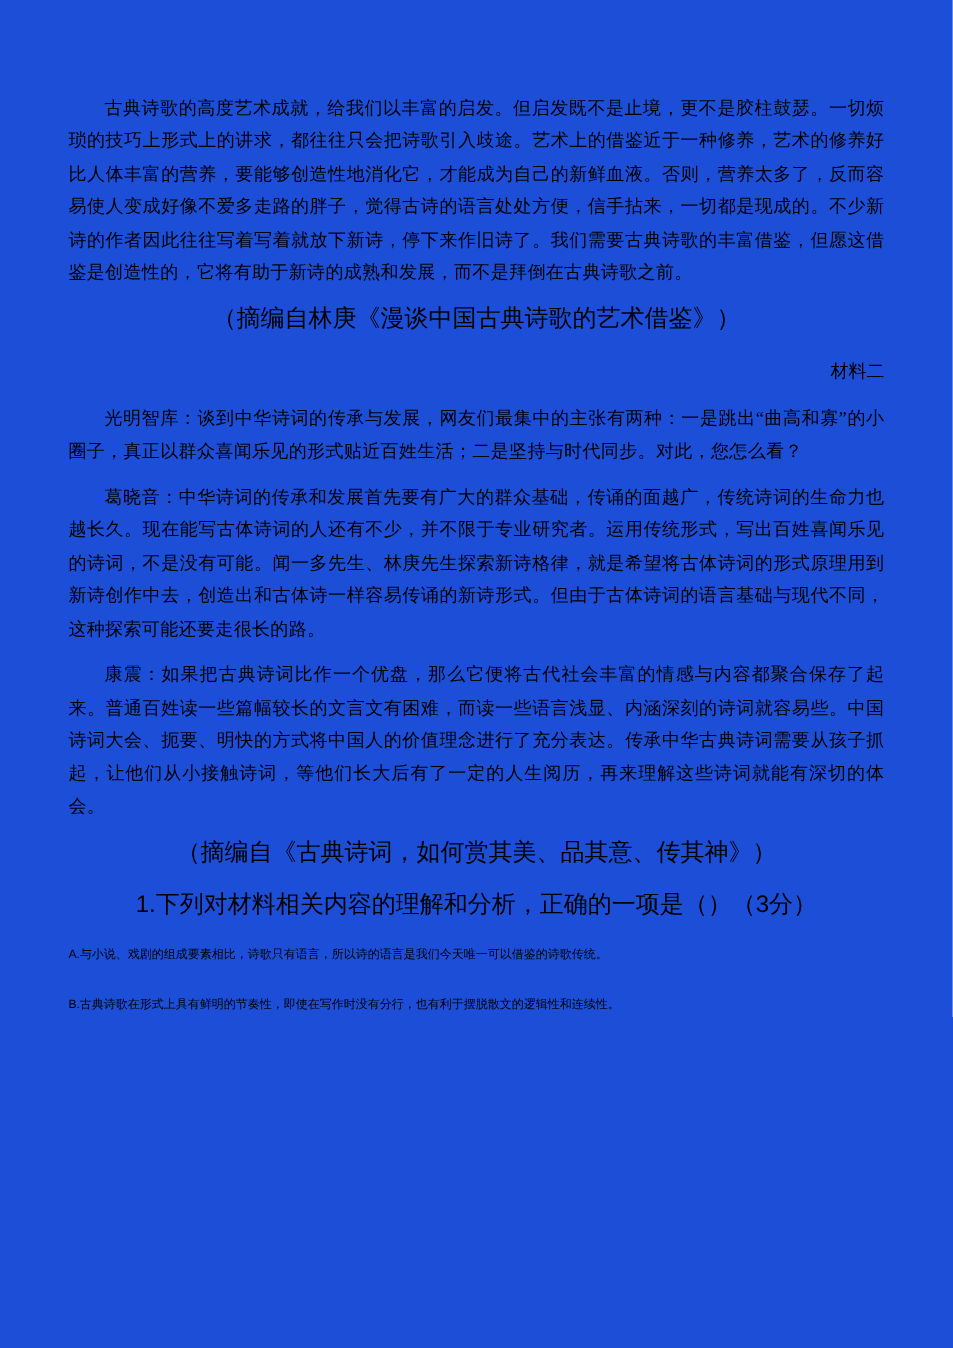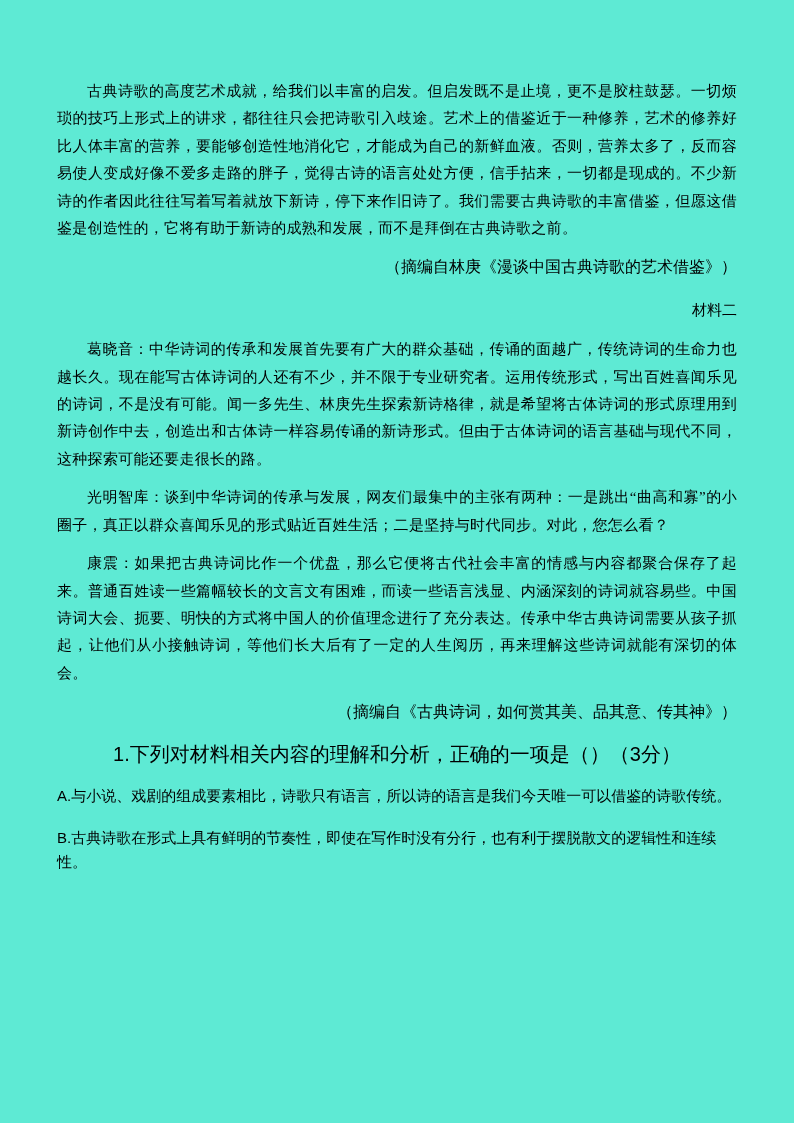--- a/index.html
+++ b/index.html
@@ -1,83 +1,83 @@
 <!DOCTYPE html>
 <html lang="zh"><head>
 <meta charset="utf-8">
 <style>
   html, body { margin: 0; padding: 0; background: #ffffff; }
   .page {
     position: relative;
     width: 794px;
     height: 1123px;
     margin: 0 auto;
-    background: #5eead4;
+    background: #1d4ed8;
     color: #000000;
     box-sizing: border-box;
     padding: 78px 57px 0 57px;
     overflow: hidden;
   }
   
   .passage {
     font-family: "Liberation Serif", serif;
     font-size: 15px;
     line-height: 27.4px;
     text-align: justify;
     letter-spacing: 0.3px;
     margin: 0 0 11px 0;
   }
   .indent { text-indent: 2em; }
   .attribution {
     font-family: "Liberation Serif", serif;
-    font-size: 16px;
+    font-size: 20px;
     line-height: 27.4px;
-    text-align: right;
+    text-align: center;
     margin: 4px 0 16px 0;
   }
   .m2-heading {
     font-family: "Liberation Serif", serif;
     font-size: 15px;
     line-height: 27.4px;
     text-indent: 2em;
     margin: 2px 0 12px 0;
     text-align: right;
   }
   
   .question-stem {
     font-family: Liberation Sans, sans-serif;
     font-size: 20px;
     line-height: 24px;
     margin: 10px 0 0 0;
     text-align: center;
   }
   .question-option {
     font-family: "Liberation Sans", sans-serif;
-    font-size: 15px;
+    font-size: 10px;
     line-height: 24px;
     margin: 18px 0 0 0;
     text-align: left;
   }
 </style>
 </head>
 <body>
 
 <div class="page">
 
   <section>
     <p class="passage indent">古典诗歌的高度艺术成就，给我们以丰富的启发。但启发既不是止境，更不是胶柱鼓瑟。一切烦琐的技巧上形式上的讲求，都往往只会把诗歌引入歧途。艺术上的借鉴近于一种修养，艺术的修养好比人体丰富的营养，要能够创造性地消化它，才能成为自己的新鲜血液。否则，营养太多了，反而容易使人变成好像不爱多走路的胖子，觉得古诗的语言处处方便，信手拈来，一切都是现成的。不少新诗的作者因此往往写着写着就放下新诗，停下来作旧诗了。我们需要古典诗歌的丰富借鉴，但愿这借鉴是创造性的，它将有助于新诗的成熟和发展，而不是拜倒在古典诗歌之前。</p>
     <p class="attribution">（摘编自林庚《漫谈中国古典诗歌的艺术借鉴》）</p>
   </section>
 
   <section>
     <p class="m2-heading">材料二</p>
 
+    <p class="passage indent"><span>光明智库：</span><span>谈到中华诗词的传承与发展，网友们最集中的主张有两种：一是跳出“曲高和寡”的小圈子，真正以群众喜闻乐见的形式贴近百姓生活；二是坚持与时代同步。对此，您怎么看？</span></p>
+
     <p class="passage indent"><span>葛晓音：</span><span>中华诗词的传承和发展首先要有广大的群众基础，传诵的面越广，传统诗词的生命力也越长久。现在能写古体诗词的人还有不少，并不限于专业研究者。运用传统形式，写出百姓喜闻乐见的诗词，不是没有可能。闻一多先生、林庚先生探索新诗格律，就是希望将古体诗词的形式原理用到新诗创作中去，创造出和古体诗一样容易传诵的新诗形式。但由于古体诗词的语言基础与现代不同，这种探索可能还要走很长的路。</span></p>
-
-    <p class="passage indent"><span>光明智库：</span><span>谈到中华诗词的传承与发展，网友们最集中的主张有两种：一是跳出“曲高和寡”的小圈子，真正以群众喜闻乐见的形式贴近百姓生活；二是坚持与时代同步。对此，您怎么看？</span></p>
 
 
     <p class="passage indent"><span>康震：</span><span>如果把古典诗词比作一个优盘，那么它便将古代社会丰富的情感与内容都聚合保存了起来。普通百姓读一些篇幅较长的文言文有困难，而读一些语言浅显、内涵深刻的诗词就容易些。中国诗词大会、扼要、明快的方式将中国人的价值理念进行了充分表达。传承中华古典诗词需要从孩子抓起，让他们从小接触诗词，等他们长大后有了一定的人生阅历，再来理解这些诗词就能有深切的体会。</span></p>
 
 
     <p class="attribution">（摘编自《古典诗词，如何赏其美、品其意、传其神》）</p>
   </section>
 
   <section>
     <p class="question-stem">1.下列对材料相关内容的理解和分析，正确的一项是（）（3分）</p>

